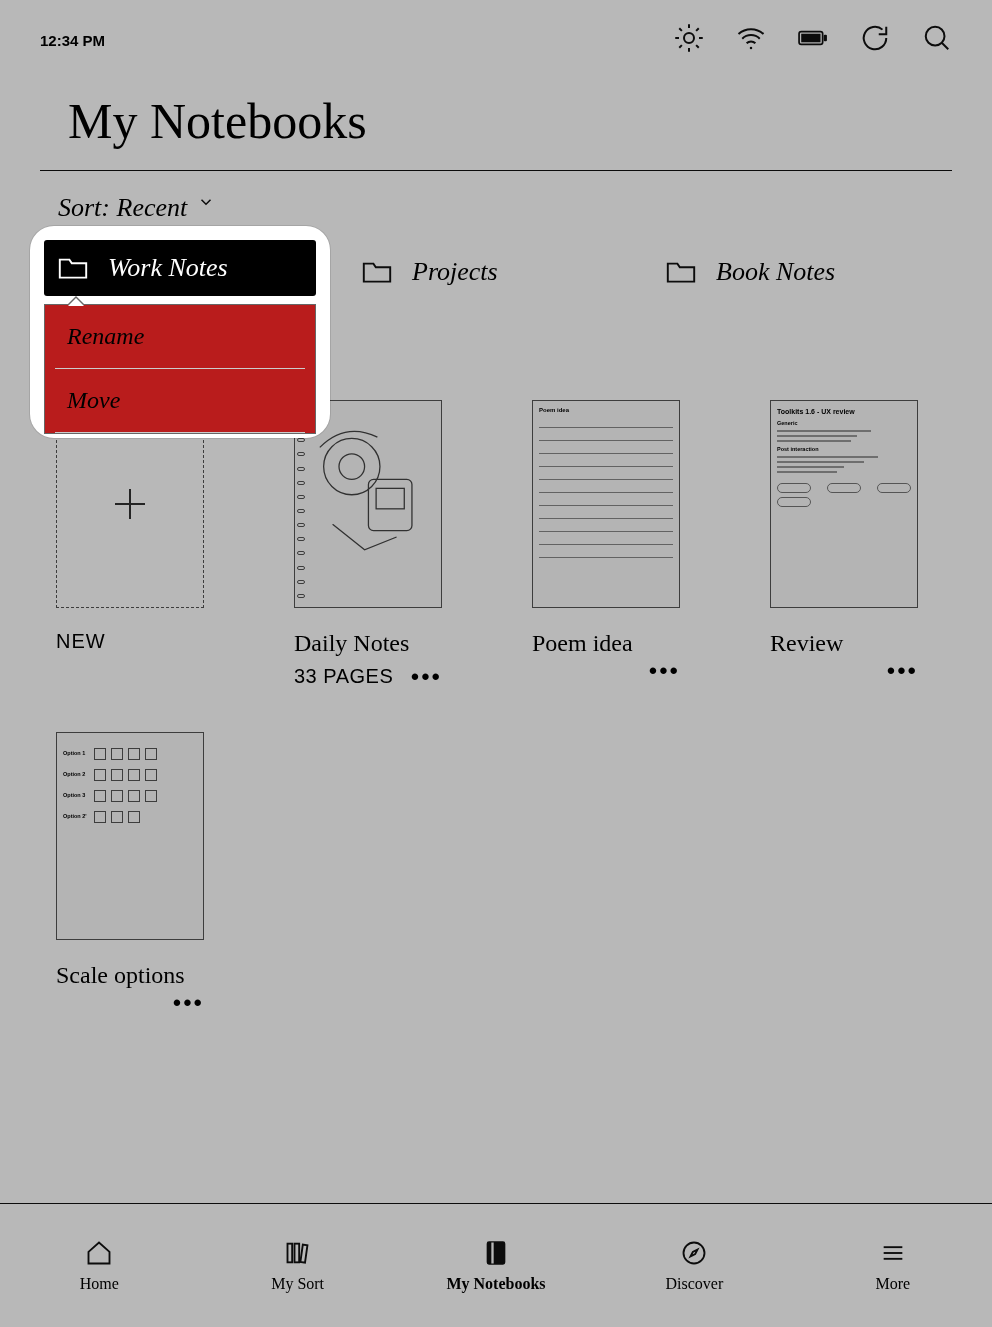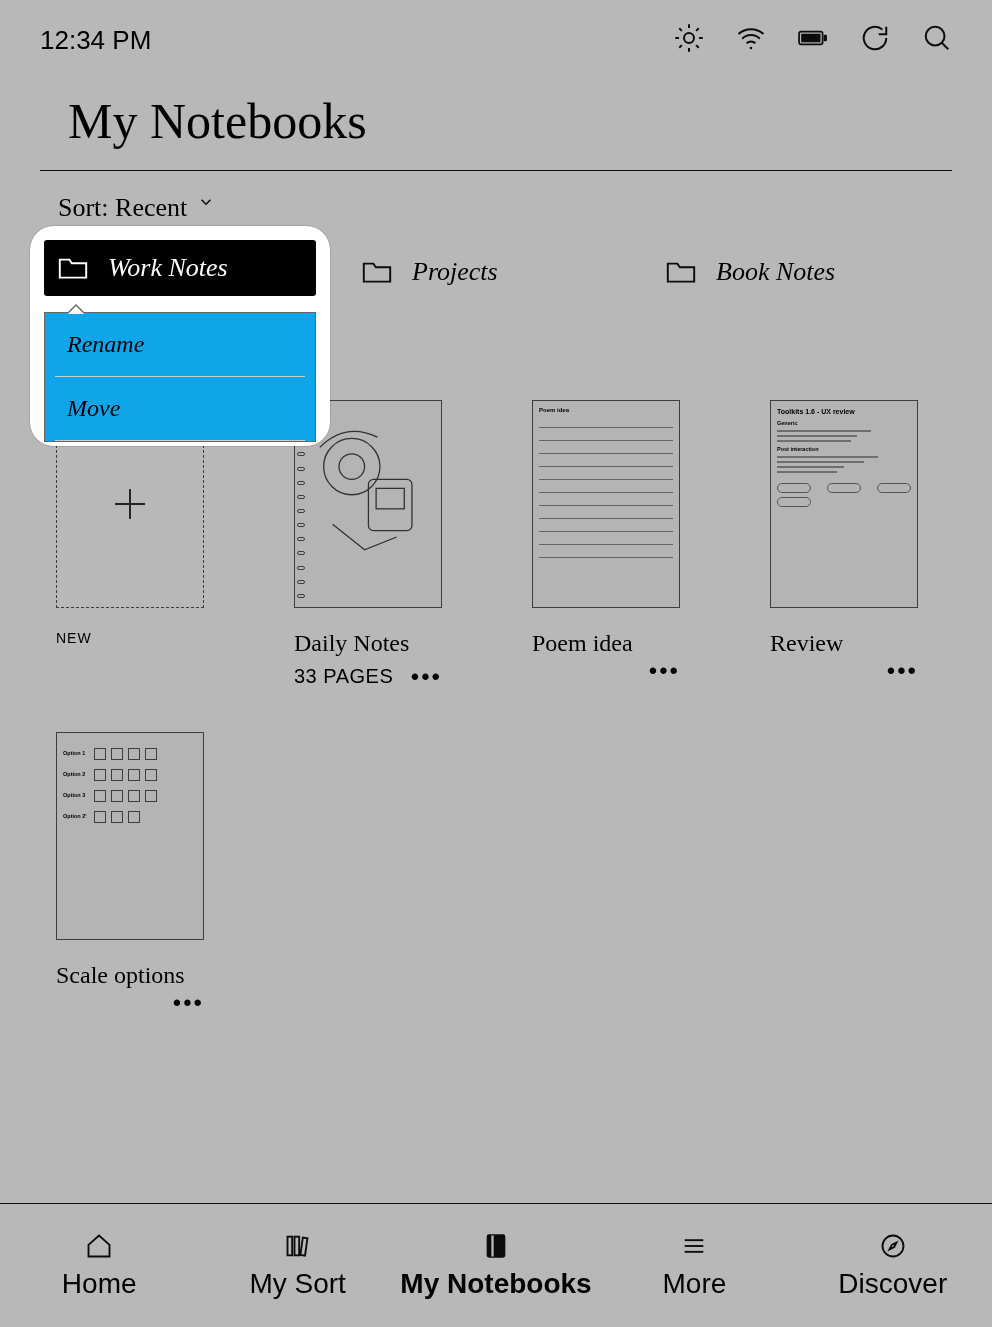--- a/index.html
+++ b/index.html
@@ -3,47 +3,47 @@
 <meta charset="utf-8">
 <style>
   * { box-sizing: border-box; margin: 0; padding: 0; }
   html, body { width: 992px; height: 1327px; overflow: hidden; font-family: Georgia, 'Times New Roman', serif; }
   body { position: relative; background: #fff; }
 
   .dim-overlay { position: absolute; inset: 0; background: rgba(0,0,0,0.28); pointer-events: none; z-index: 5; }
 
   
   .status-bar { position: absolute; top: 0; left: 0; right: 0; height: 80px; display: flex; align-items: center; padding: 0 40px; }
-  .status-time { font-size: 26px; font-weight: 400; font-family: Arial, sans-serif; }
+  .status-time { font-size: 15px; font-weight: 700; font-family: Arial, sans-serif; }
   .status-icons { margin-left: auto; display: flex; gap: 32px; align-items: center; }
   .status-icons svg { width: 30px; height: 30px; stroke: #111; fill: none; stroke-width: 1.6; }
 
   
   .page-header { position: absolute; top: 92px; left: 40px; right: 40px; }
   .page-title { font-size: 50px; font-weight: 500; padding-left: 28px; padding-bottom: 20px; border-bottom: 1.5px solid #111; }
-  .sort-row { margin-top: 22px; padding-left: 18px; font-size: 26px; display: flex; align-items: flex-start; gap: 10px; }
+  .sort-row { margin-top: 22px; padding-left: 18px; font-size: 26px; font-style: italic; display: flex; align-items: flex-start; gap: 10px; }
   .sort-row svg { width: 18px; height: 18px; stroke: #111; fill: none; stroke-width: 2; }
 
   
   .folders { position: absolute; top: 244px; left: 40px; right: 40px; display: grid; grid-template-columns: repeat(3, 1fr); row-gap: 32px; }
   .folder { display: flex; align-items: center; gap: 20px; height: 56px; font-size: 26px; font-style: italic; padding-left: 18px; }
   .folder svg { width: 30px; height: 24px; stroke: #111; fill: none; stroke-width: 1.6; }
   .folder.selected { background: #000; color: #fff; border-radius: 3px; padding-left: 14px; padding-right: 14px; width: 272px; }
   .folder.selected svg { stroke: #fff; }
 
   
   .notebooks { position: absolute; top: 400px; left: 56px; right: 56px; display: grid; grid-template-columns: repeat(4, 1fr); column-gap: 72px; row-gap: 44px; }
   .notebook { width: 150px; }
   .thumb { width: 148px; height: 208px; border: 1px solid #555; background: #fafafa; padding: 6px; font-family: Arial, sans-serif; font-size: 6px; line-height: 1.3; position: relative; overflow: hidden; }
   .thumb-new { border: 1.5px dashed #555; background: transparent; display: flex; align-items: center; justify-content: center; }
   .thumb-new::before, .thumb-new::after { content: ""; position: absolute; background: #333; }
   .thumb-new::before { width: 30px; height: 1.5px; }
   .thumb-new::after { width: 1.5px; height: 30px; }
   .nb-title { margin-top: 22px; font-size: 24px; }
-  .nb-title.new-label { font-family: Arial, sans-serif; font-size: 14px; letter-spacing: 1px; }
+  .nb-title.new-label { font-family: Arial, sans-serif; font-size: 20px; letter-spacing: 1px; }
   .nb-meta { margin-top: 8px; display: flex; align-items: center; justify-content: space-between; width: 148px; }
   .nb-pages { font-family: Arial, sans-serif; font-size: 20px; letter-spacing: 0.5px; }
   .nb-dots { font-size: 24px; letter-spacing: 2px; line-height: 0.5; font-family: Arial, sans-serif; }
   .nb-meta.right-only { justify-content: flex-end; }
 
   
   .spiral { position: absolute; left: 2px; top: 4px; bottom: 4px; width: 8px; display:flex; flex-direction:column; justify-content:space-around;}
   .spiral span{ display:block; height:4px; border:1px solid #555; border-radius:2px;}
   .mech-sketch{position:absolute; inset:8px 6px 6px 12px;}
   .lined-page .ph{ font-weight:700; font-size:6px; margin-bottom:6px;}
@@ -54,29 +54,29 @@
   .ux-card .chips{display:flex; justify-content:space-between; margin-top:10px; flex-wrap:wrap; gap:4px;}
   .ux-card .chip{border:1px solid #777; border-radius:7px; width:34px; height:10px;}
   .opts .orow{display:flex; align-items:center; gap:5px; margin-top:9px;}
   .opts .olab{font-weight:700; font-size:5.5px; width:26px;}
   .opts .osq{width:12px; height:12px; border:1px solid #555;}
 
   
   .popover-wrap { position: absolute; top: 226px; left: 30px; z-index: 10; }
   .popover-card { background: #fff; border-radius: 24px; padding: 14px 14px 4px; box-shadow: 0 0 0 1px rgba(0,0,0,0.1); }
   .popover-card .folder.selected { width: 272px; height: 56px; }
-  .menu { margin-top: 16px; border: 1px solid #666; background:#0ea5e9; position: relative; }
+  .menu { margin-top: 8px; border: 1px solid #666; background:#b91c1c; position: relative; }
   .menu::before { content:""; position:absolute; top:-9px; left:22px; width:0;height:0; border-left:9px solid transparent; border-right:9px solid transparent; border-bottom:9px solid #666;}
   .menu::after { content:""; position:absolute; top:-7.5px; left:22.5px; width:0;height:0; border-left:8px solid transparent; border-right:8px solid transparent; border-bottom:8px solid #fff;}
   .menu-item { padding: 18px 22px; font-size: 24px; font-style: italic; }
   .menu-sep { height:1px; background:#ccc; margin: 0 10px; }
 
   
   .bottom-nav { position: absolute; left:0; right:0; bottom:0; height: 124px; border-top: 1.5px solid #111; display:flex; }
-  .nav-item { flex:1; display:flex; flex-direction:column; align-items:center; justify-content:center; gap:8px; font-family: Liberation Sans, sans-serif; font-size: 28px; }
+  .nav-item { flex:1; display:flex; flex-direction:column; align-items:center; justify-content:center; gap:8px; font-family: Liberation Serif, serif; font-size: 16px; }
   .nav-item.active { font-weight: 700; }
   .nav-item svg { width:30px; height:28px; stroke:#111; fill:none; stroke-width:1.6; }
   .nav-item.active svg { stroke-width:2; fill:#111; }
 </style>
 </head>
 <body>
 
 <div class="status-bar">
   <div class="status-time">12:34 PM</div>
   <div class="status-icons">
@@ -285,32 +285,32 @@
   </div>
   <div class="nav-item active">
     <svg viewBox="0 0 24 24">
         <rect x="5" y="3" width="14" height="18" rx="1"></rect>
         <line x1="9" y1="3" x2="9" y2="21" stroke="#fff"></line>
       </svg>
     <span>My Notebooks</span>
   </div>
   <div class="nav-item">
     <svg viewBox="0 0 24 24">
+        <circle cx="12" cy="12" r="9"></circle>
+        <path d="M9 15 L11 11 L15 9 L13 13z"></path>
+      </svg>
+    <span>Discover</span>
+  </div>
+  <div class="nav-item">
+    <svg viewBox="0 0 24 24">
         <line x1="4" y1="7" x2="20" y2="7"></line>
         <line x1="4" y1="12" x2="20" y2="12"></line>
         <line x1="4" y1="17" x2="20" y2="17"></line>
       </svg>
     <span>More</span>
-  </div>
-  <div class="nav-item">
-    <svg viewBox="0 0 24 24">
-        <circle cx="12" cy="12" r="9"></circle>
-        <path d="M9 15 L11 11 L15 9 L13 13z"></path>
-      </svg>
-    <span>Discover</span>
   </div>
 </div>
 
 <div class="dim-overlay"></div>
 
 <div class="popover-wrap">
   <div class="popover-card">
     <div class="folder selected">
       <svg viewBox="0 0 24 20">
           <path d="M1 3h8l2 3h12v12H1z"></path>

